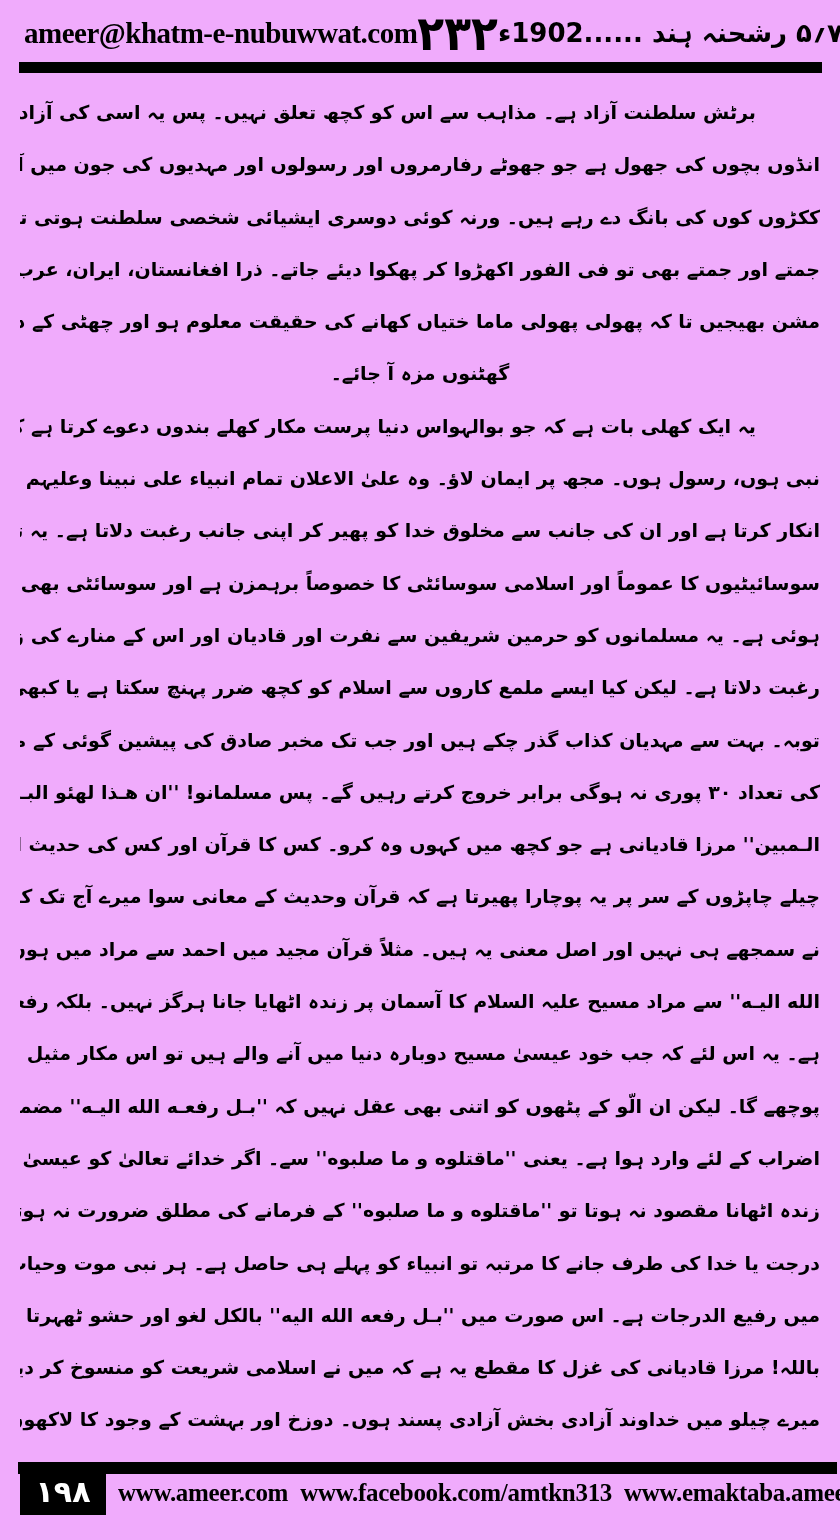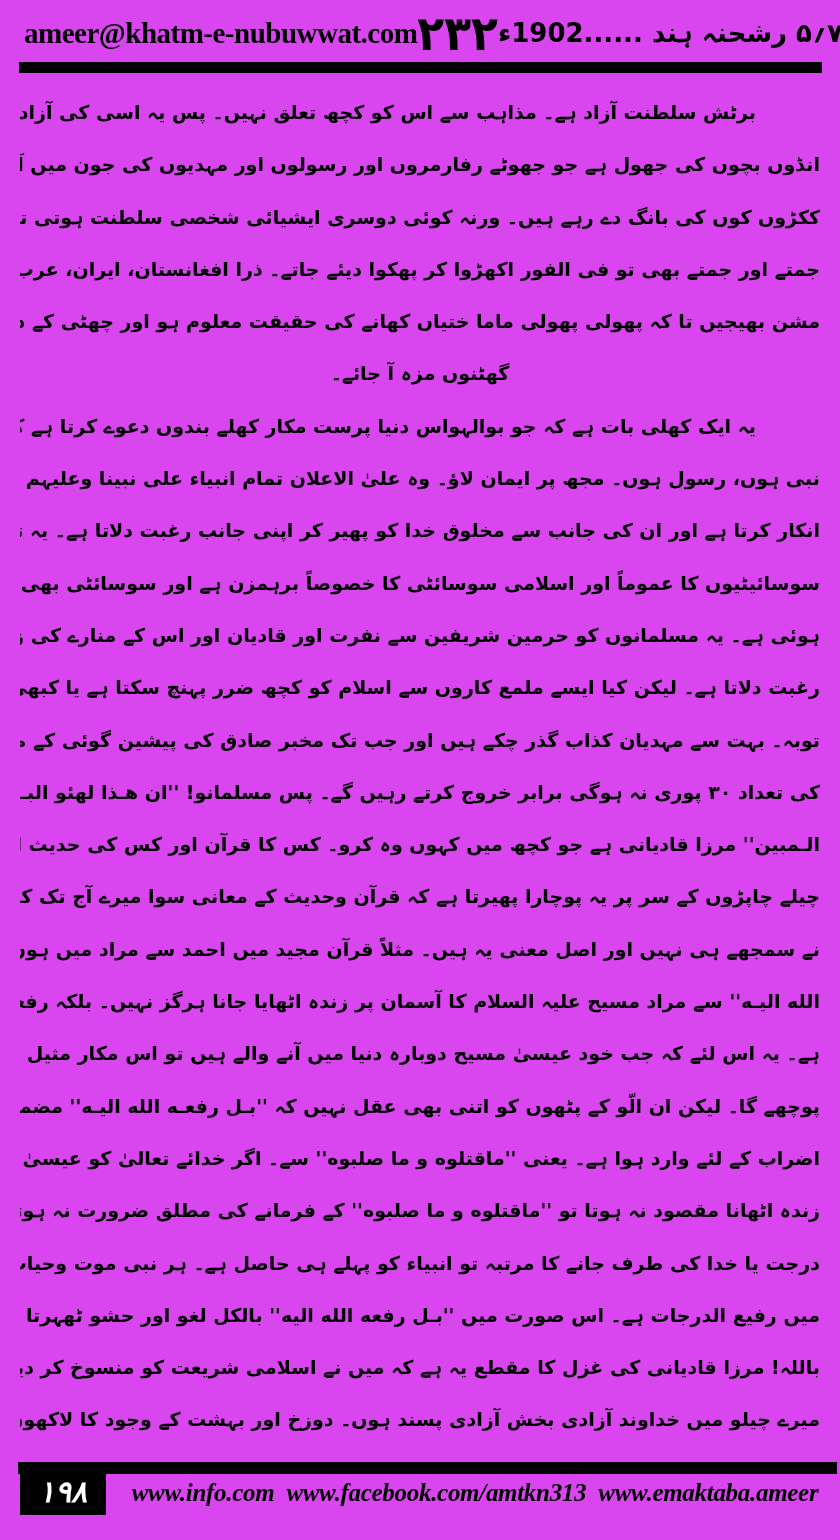--- a/index.html
+++ b/index.html
@@ -4,21 +4,21 @@
 <style>
   html,body{margin:0;padding:0;}
   body{
     width:840px;height:1540px;
     background:#ffffff;
     font-family:"DejaVu Sans",sans-serif;
     color:#000;
     position:relative;
     overflow:hidden;
   }
-  .page{position:absolute;inset:0;background:#d946ef;}
+  .page{position:absolute;inset:0;background:#f0abfc;}
 
   
   .header{
     position:absolute;top:4px;left:24px;right:16px;height:58px;
     display:flex;justify-content:space-between;align-items:center;
   }
   .hdr-email{
     font-family:"Liberation Serif",serif;
     font-weight:bold;font-size:29px;letter-spacing:-0.5px;
     white-space:nowrap;
@@ -44,21 +44,21 @@
   .bl{
     height:52.3px;line-height:52.3px;
     font-size:19px;font-weight:bold;
     text-align:justify;text-align-last:justify;
     overflow:hidden;white-space:nowrap;
   }
   .bl.indent{padding-right:64px;}
   .bl.pend{text-align:center;text-align-last:center;white-space:nowrap;}
 
   
-  .footer{position:absolute;left:0;top:1462px;width:840px;height:47px;font-style:italic;}
+  .footer{position:absolute;left:0;top:1462px;width:840px;height:47px;}
   .fbar{position:absolute;left:18px;right:3px;top:0;height:12px;background:#000;}
   .fnum{
     position:absolute;left:20px;top:6px;width:86px;height:47px;background:#000;
     color:#fff;display:flex;align-items:center;justify-content:center;
     font-size:30px;font-weight:bold;
   }
   .furls{
     position:absolute;left:112px;right:2px;top:17px;text-align:center;
     font-family:"Liberation Serif",serif;font-weight:bold;font-size:25px;
     white-space:nowrap;letter-spacing:-0.3px;
@@ -104,17 +104,17 @@
     <div class="bl">درجت یا خدا کی طرف جانے کا مرتبہ تو انبیاء کو پہلے ہی حاصل ہے۔ ہر نبی موت وحیات دونوں</div>
     <div class="bl">میں رفیع الدرجات ہے۔ اس صورت میں ''بـل رفعه الله اليه'' بالکل لغو اور حشو ٹھہرتا ہے۔ نعوذ</div>
     <div class="bl">باللہ! مرزا قادیانی کی غزل کا مقطع یہ ہے کہ میں نے اسلامی شریعت کو منسوخ کر دیا ہے اور اے</div>
     <div class="bl">میرے چیلو میں خداوند آزادی بخش آزادی پسند ہوں۔ دوزخ اور بہشت کے وجود کا لاکھوں سال</div>
   </div>
 
   <div class="footer">
     <div class="fbar"></div>
     <div class="fnum">۱۹۸</div>
     <div class="furls">
-      <span>www.info.com</span><span>www.facebook.com/amtkn313</span><span>www.emaktaba.ameer</span>
+      <span>www.ameer.com</span><span>www.facebook.com/amtkn313</span><span>www.emaktaba.ameer</span>
     </div>
   </div>
 
 </div>
 
 </body></html>

